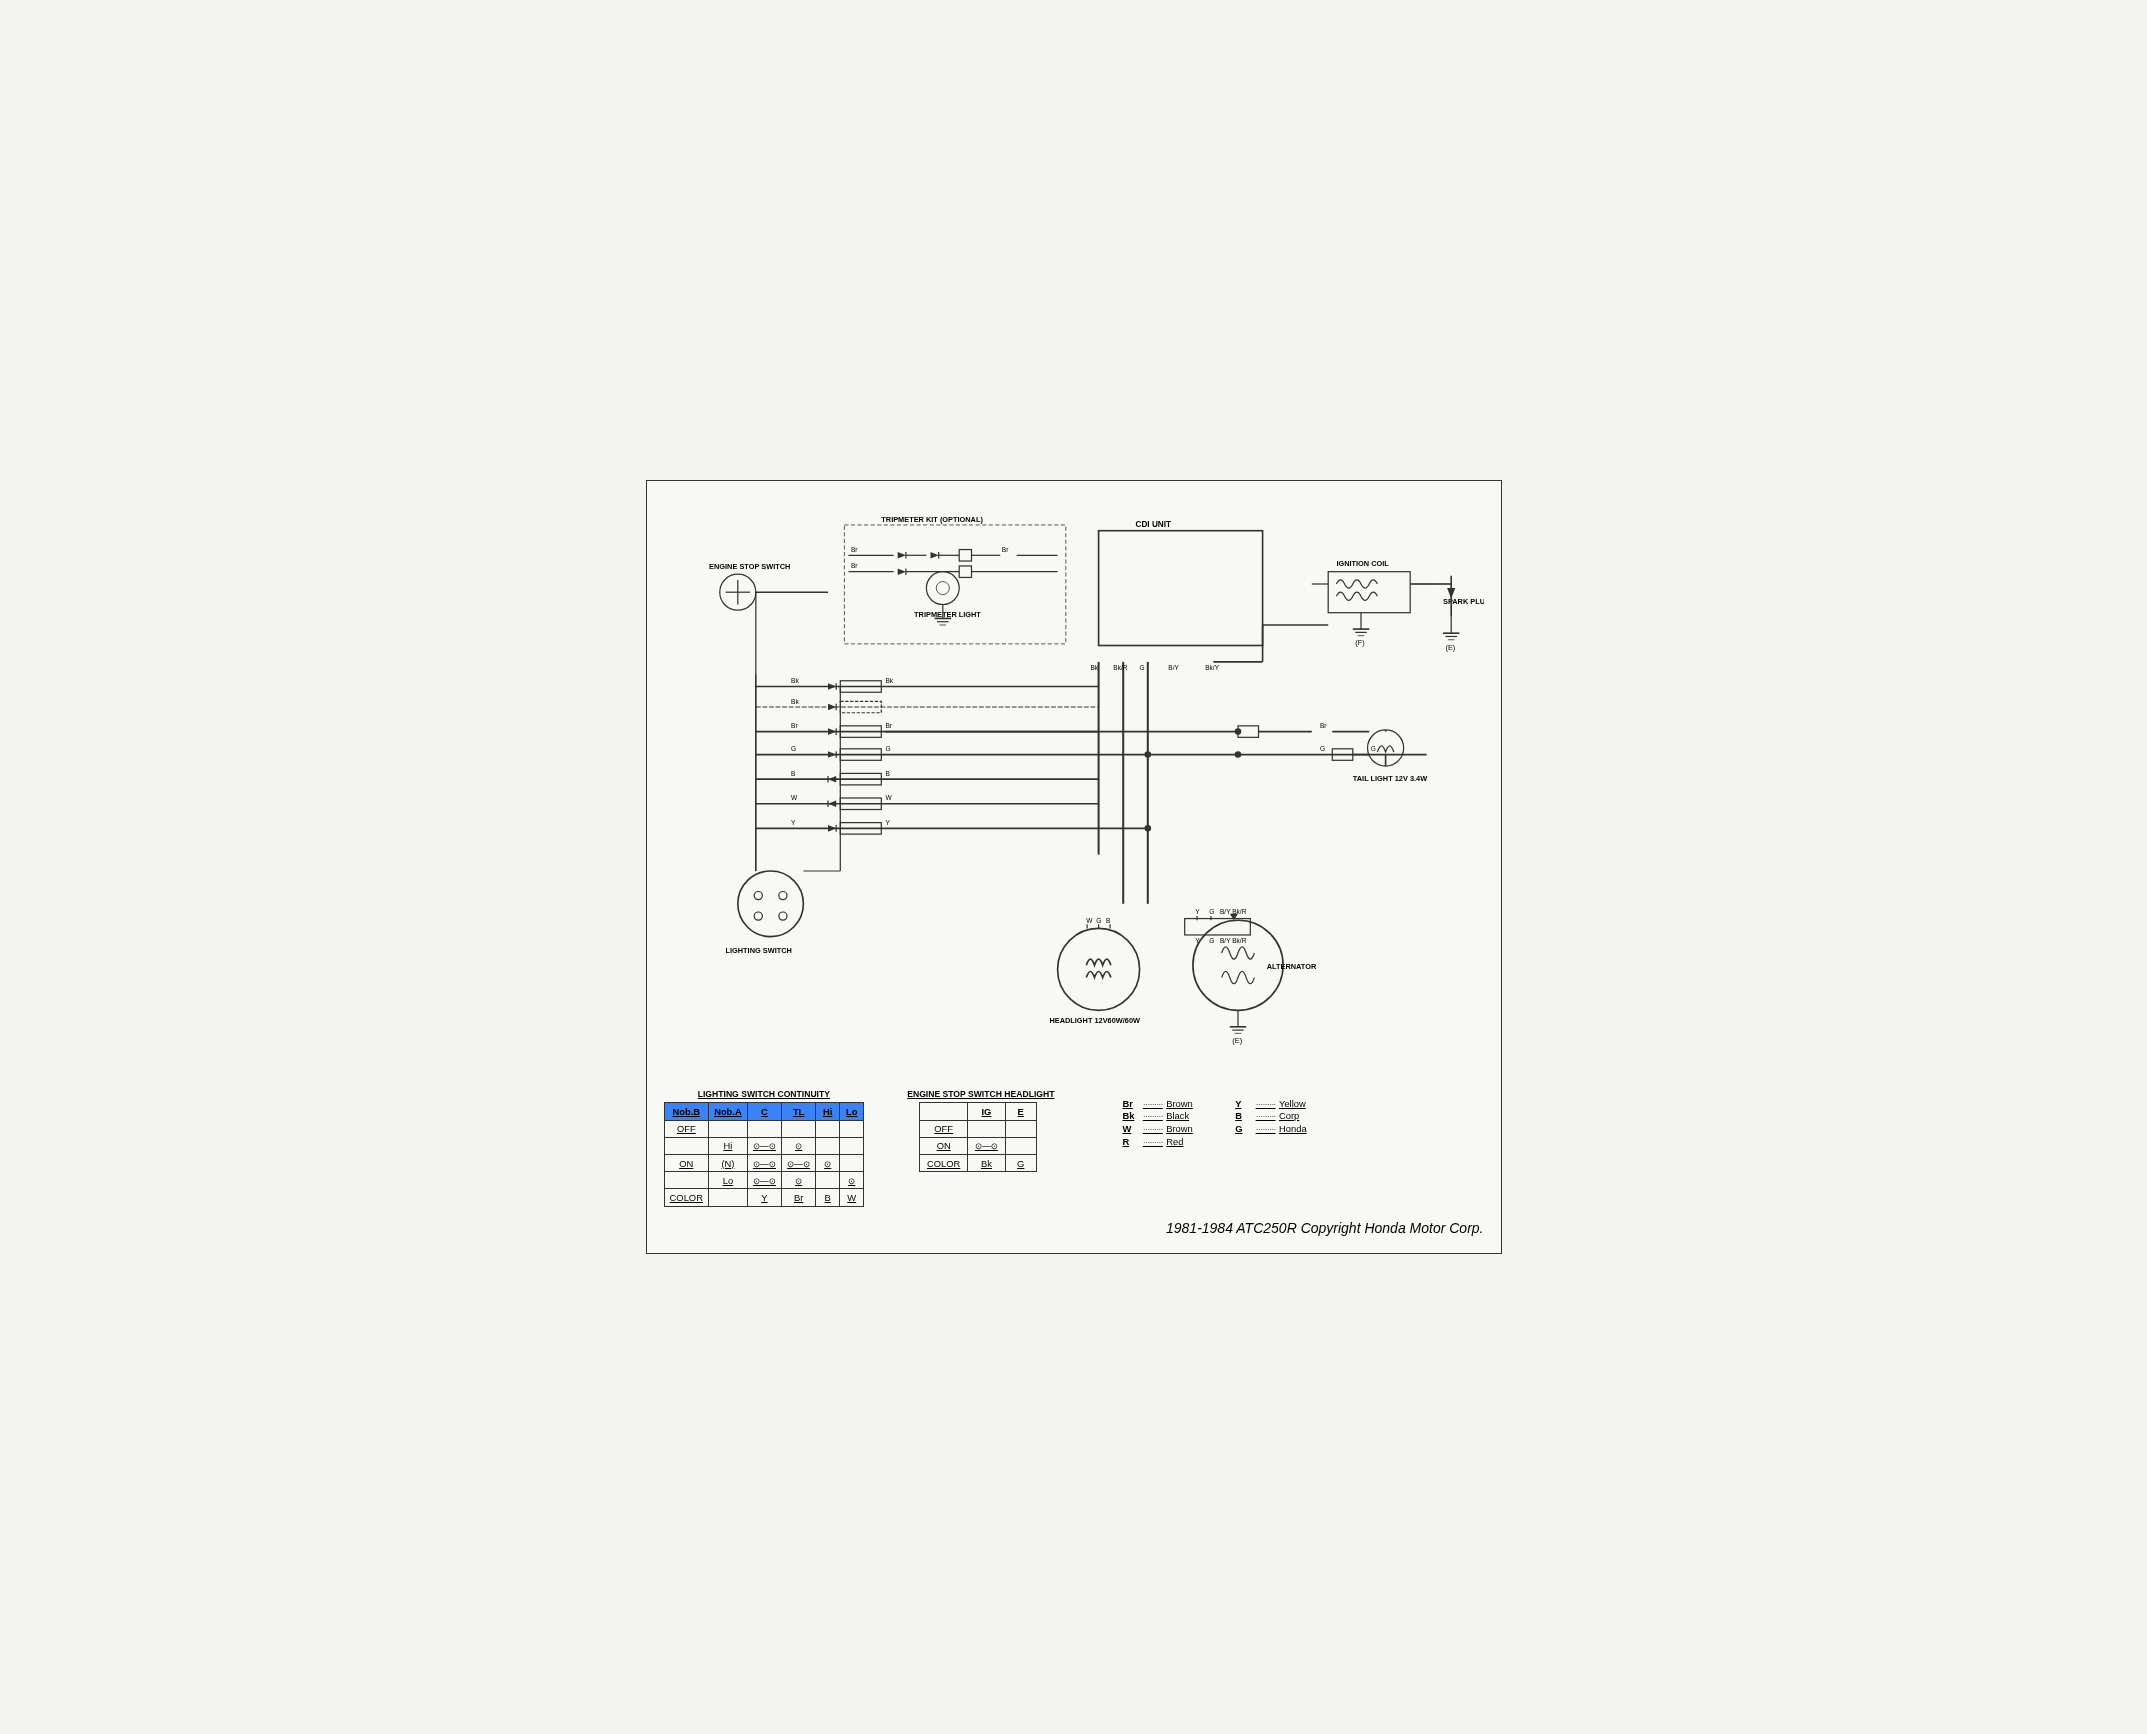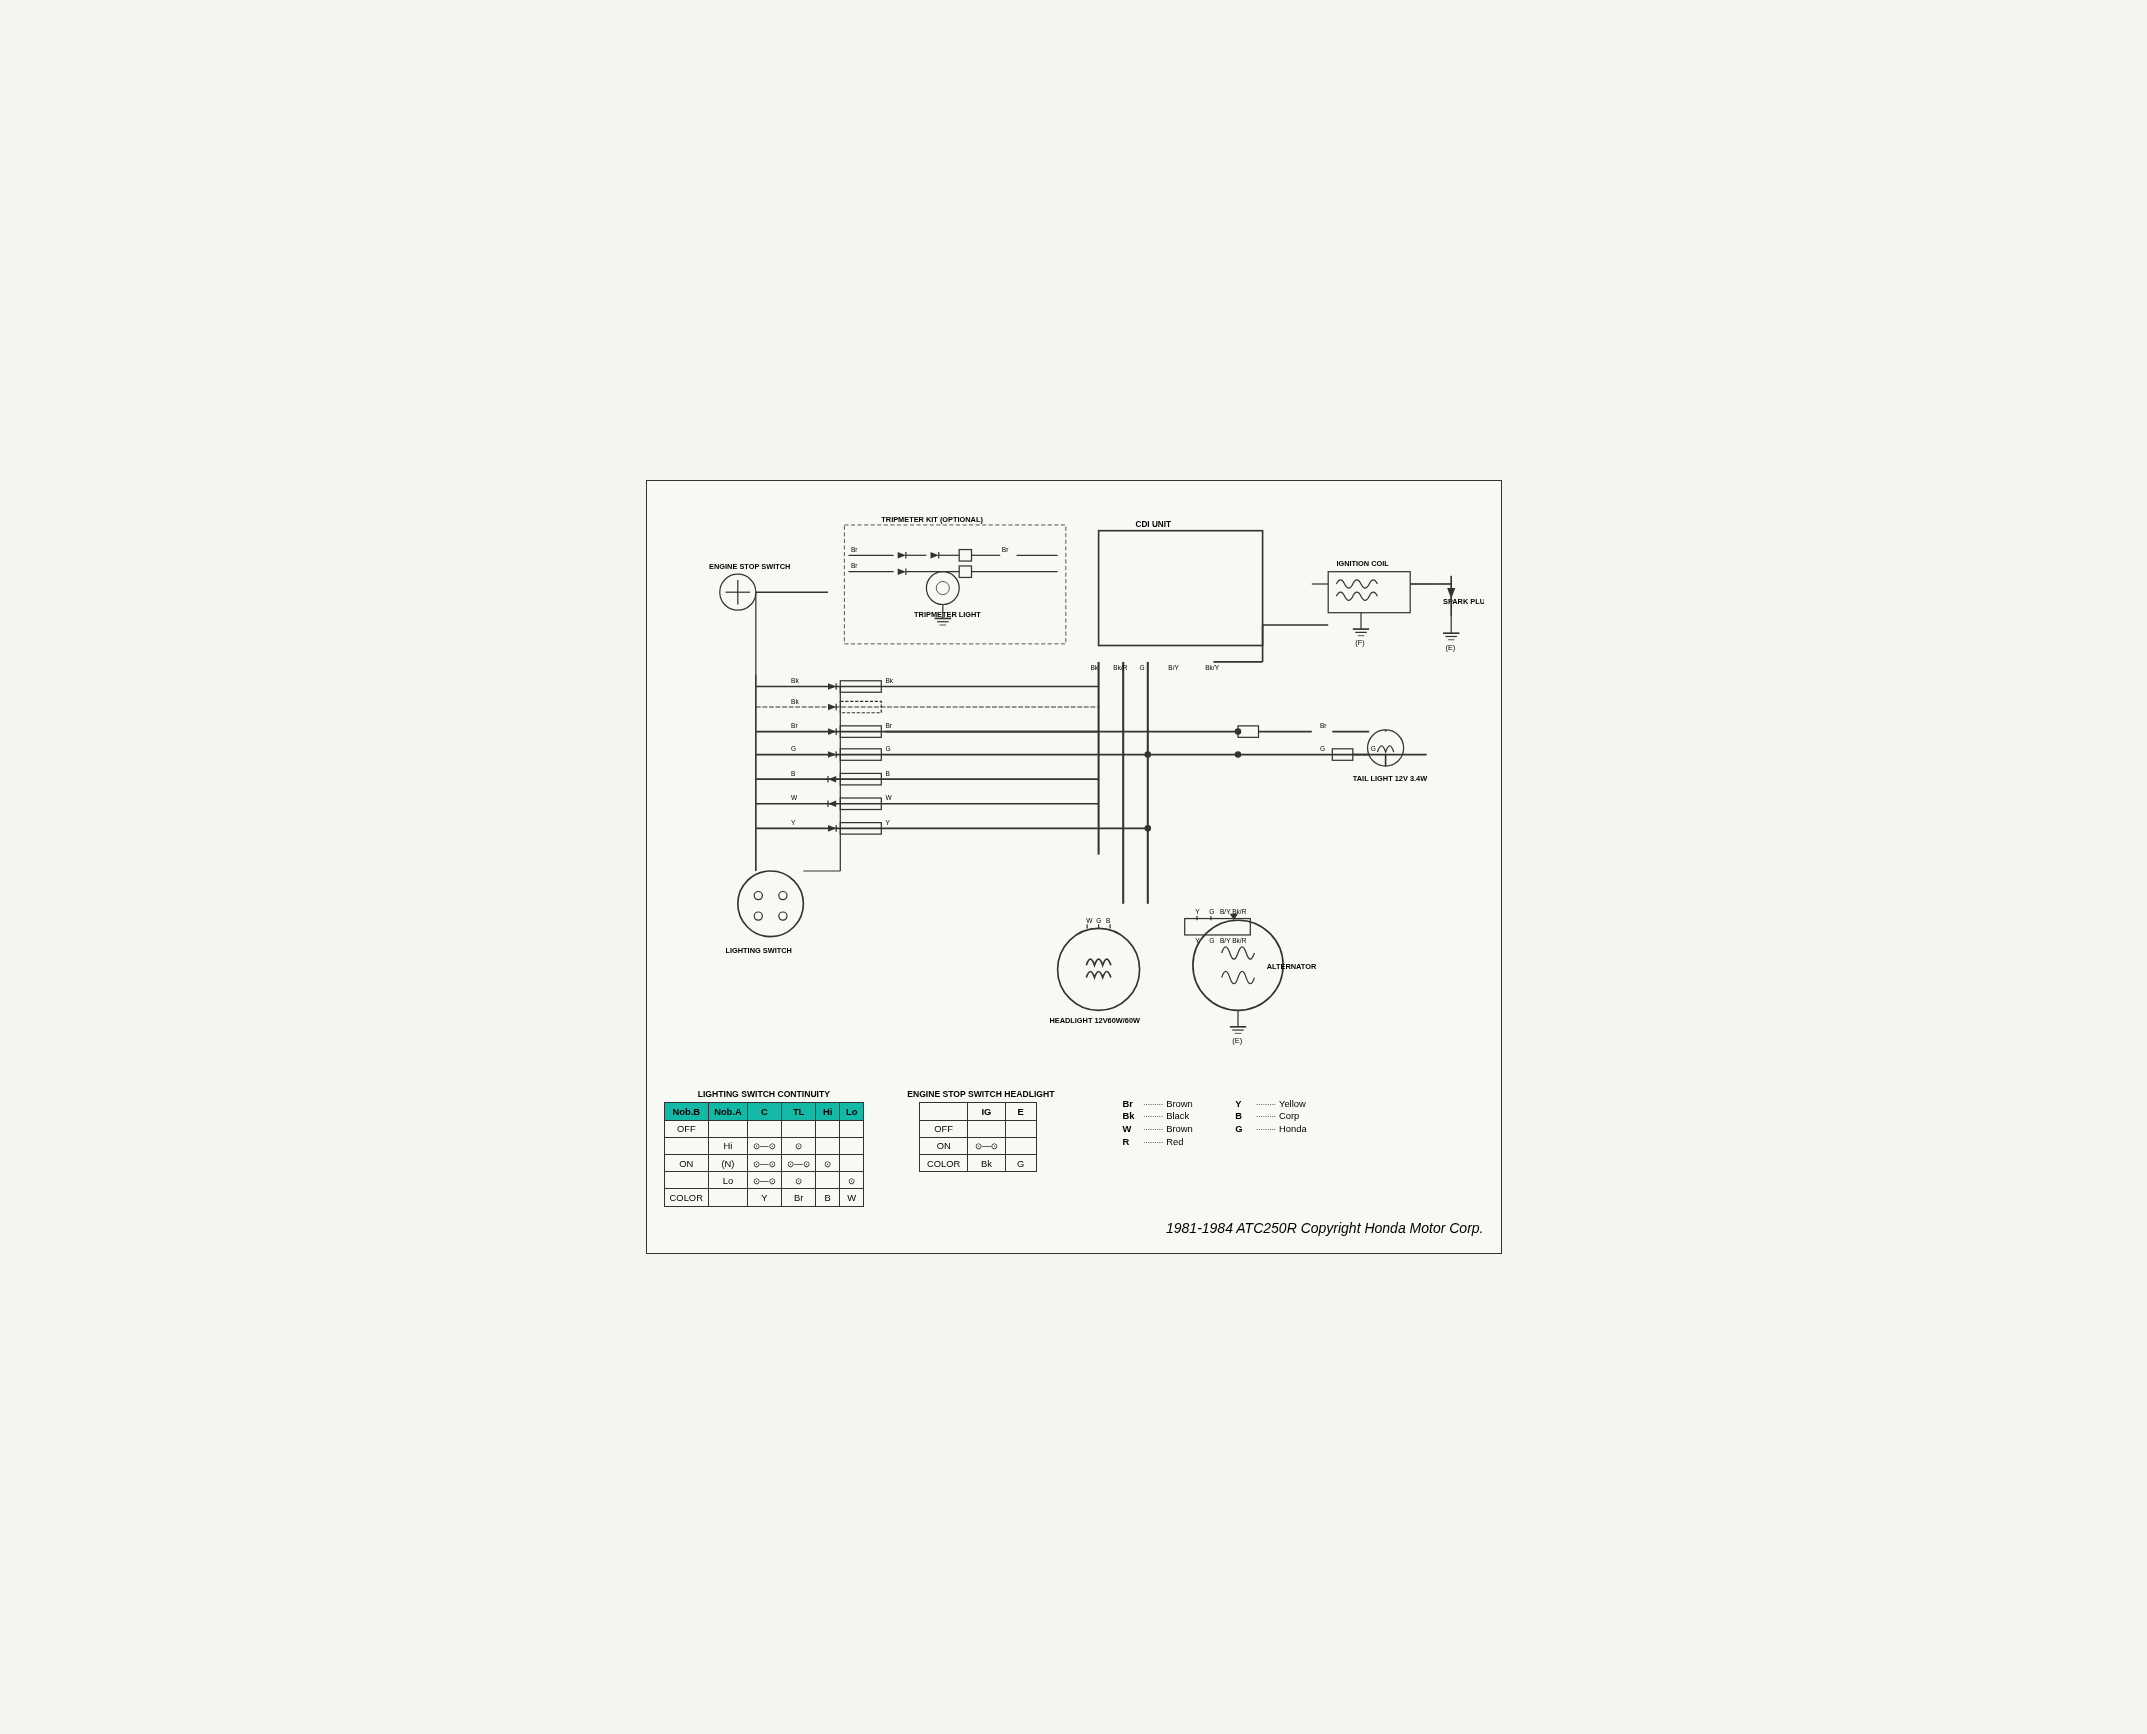--- a/index.html
+++ b/index.html
@@ -27,34 +27,35 @@
     
     .diagram-svg {
       width: 100%;
       height: 100%;
     }
     .bottom-section {
       display: flex;
       gap: 17px;
       margin-top: 8.6px;
       align-items: flex-start;
+      text-decoration: underline;
     }
     .lighting-switch-table {
       border-collapse: collapse;
       font-size: 9.4px;
     }
     .lighting-switch-table td, .lighting-switch-table th {
       border: 0.9px solid #333;
       padding: 2.6px 5.1px;
       text-align: center;
       min-width: 24px;
       min-height: 20.5px;
     }
     .lighting-switch-table th {
-      background: #14b8a6;
+      background: #3b82f6;
       font-weight: bold;
     }
     .engine-stop-table {
       border-collapse: collapse;
       font-size: 9.4px;
       margin-left: 12px;
     }
     .engine-stop-table td, .engine-stop-table th {
       border: 0.9px solid #333;
       padding: 2.6px 6.8px;

